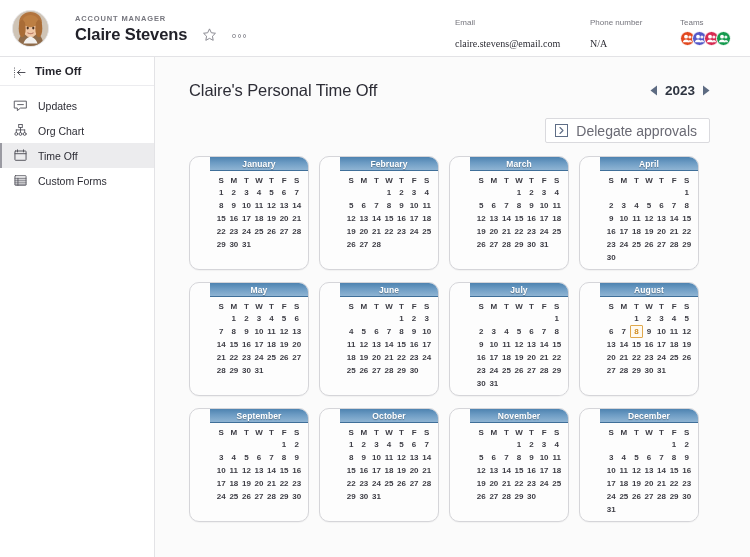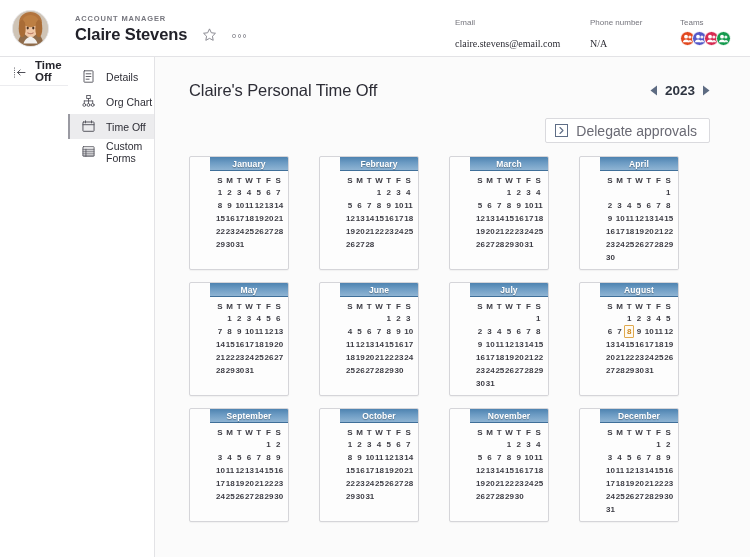--- a/index.html
+++ b/index.html
@@ -82,21 +82,21 @@
   .team-badge svg { display: block; }
 
   
   .body { flex: 1 1 auto; display: flex; min-height: 0; }
 
   
   .sidebar {
     width: 155px; flex: 0 0 155px;
     background: #ffffff;
     border-right: 1px solid #e3e3e6;
-    display: flex; flex-direction: row;
+    display: flex; flex-direction: column;
   }
   .sidebar-header {
     display: flex; align-items: center;
     height: 29px; padding-left: 13px;
     border-bottom: 1px solid #ececef;
     gap: 7px;
   }
   .collapse-icon { width: 15px; height: 13px; flex: 0 0 15px; color: #4a4a52; }
   .sidebar-header .title { font-size: 11.5px; font-weight: bold; color: #25252c; }
 
@@ -153,24 +153,24 @@
 
   
   .cal-grid {
     display: grid;
     grid-template-columns: repeat(4, 120px);
     column-gap: 10px;
     row-gap: 12px;
     padding-top: 13px;
   }
   .cal-card {
-    width: 100px;
+    width: 120px;
     background: #fdfdfd;
     border: 1px solid #d5d5d9;
-    border-radius: 2px;
+    border-radius: 10px;
     overflow: hidden;
     box-shadow: 0 1px 1px rgba(0,0,0,0.04);
     padding-left: 20px;
   }
   .cal-head {
     height: 14px;
     background: linear-gradient(to bottom, #4e83b0 0%, #6d9cc4 45%, #8fb4d3 100%);
     border-bottom: 1px solid #3f6f99;
     display: flex; align-items: center; justify-content: center;
   }
@@ -315,27 +315,25 @@
             <line x1="16" y1="8" x2="6" y2="8"></line>
             <polyline points="9.5,4.6 6,8 9.5,11.4"></polyline>
           </svg>
         </span>
         <span class="title">Time Off</span>
       </div>
       <div class="nav" id="nav-list">
           <div class="nav-item">
             <span class="nav-ico">
               <svg width="15" height="15" viewBox="0 0 20 20" fill="none" stroke="currentColor" stroke-width="1.25" stroke-linecap="round">
-                <rect x="4" y="2.4" width="12" height="15.2" rx="0.6"></rect>
-                <line x1="6.8" y1="6.4" x2="13.2" y2="6.4"></line>
-                <line x1="6.8" y1="10" x2="13.2" y2="10"></line>
-                <line x1="6.8" y1="13.6" x2="10.8" y2="13.6"></line>
+                <path d="M2.2 4.2h15.6v9.2H10l-4.2 3.4v-3.4H2.2z"></path>
+                <line x1="6.2" y1="8.8" x2="13.8" y2="8.8"></line>
               </svg>
             </span>
-            <span class="nav-label">Details</span>
+            <span class="nav-label">Updates</span>
           </div>
           <div class="nav-item">
             <span class="nav-ico">
               <svg width="15" height="15" viewBox="0 0 20 20" fill="none" stroke="currentColor" stroke-width="1.2" stroke-linecap="round">
                 <rect x="7.6" y="2" width="4.8" height="4"></rect>
                 <line x1="10" y1="6" x2="10" y2="9.2"></line>
                 <line x1="4.4" y1="9.2" x2="15.6" y2="9.2"></line>
                 <line x1="4.4" y1="9.2" x2="4.4" y2="12.6"></line>
                 <line x1="10" y1="9.2" x2="10" y2="12.6"></line>
                 <line x1="15.6" y1="9.2" x2="15.6" y2="12.6"></line>

